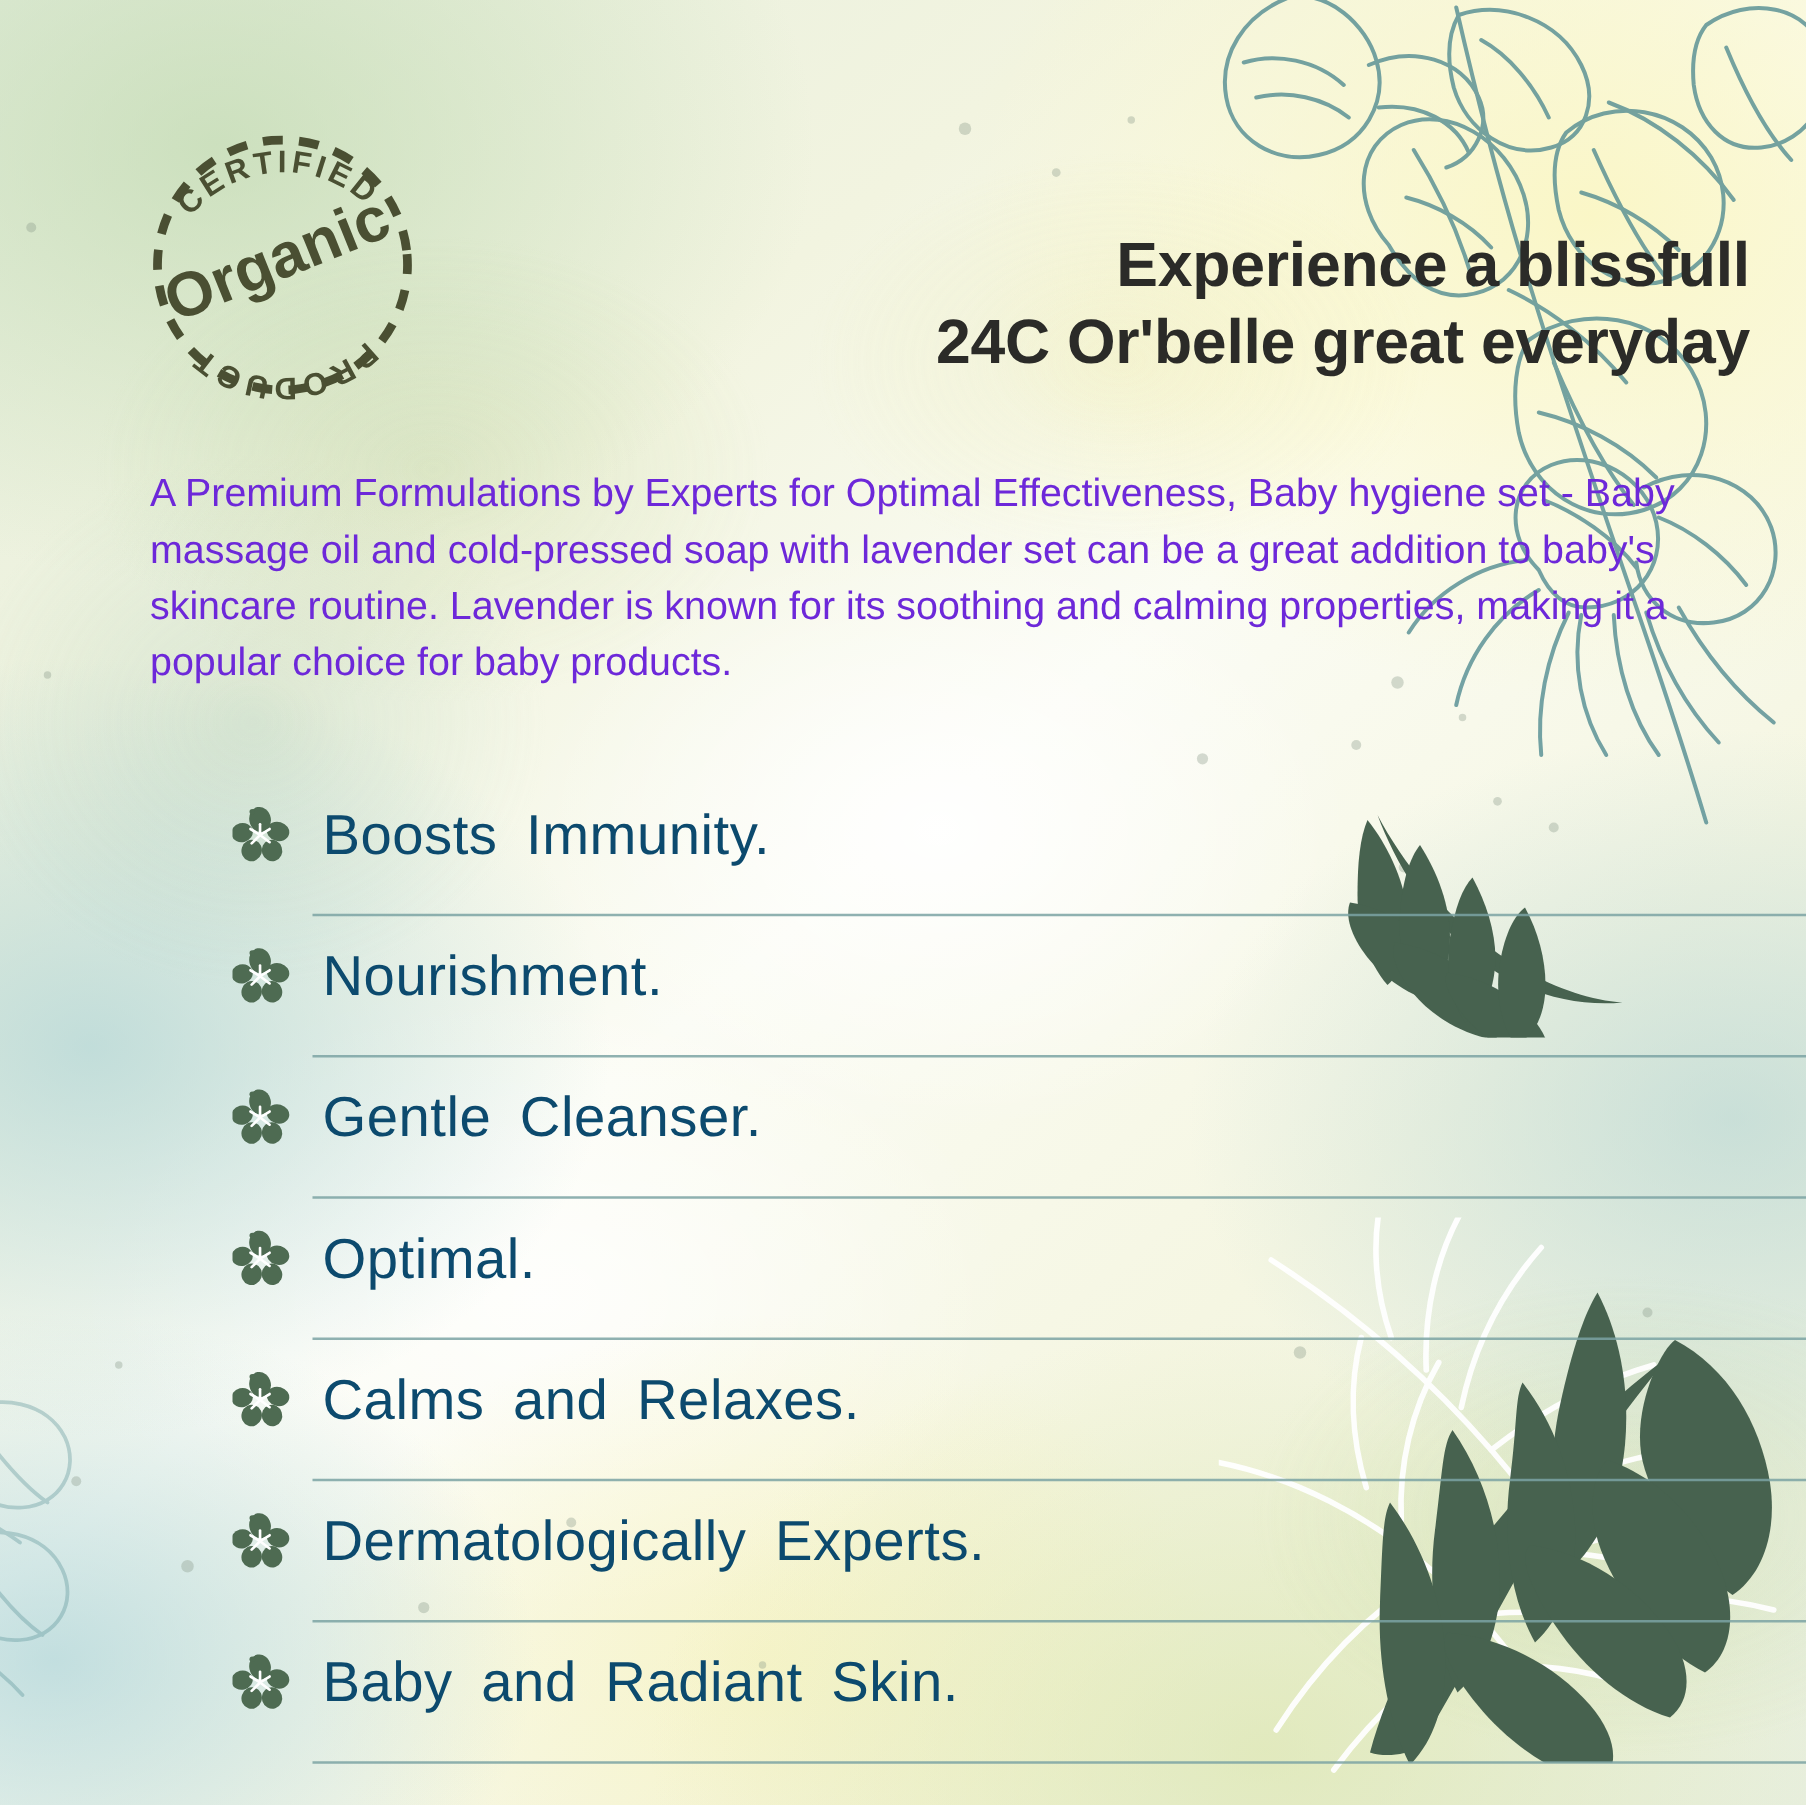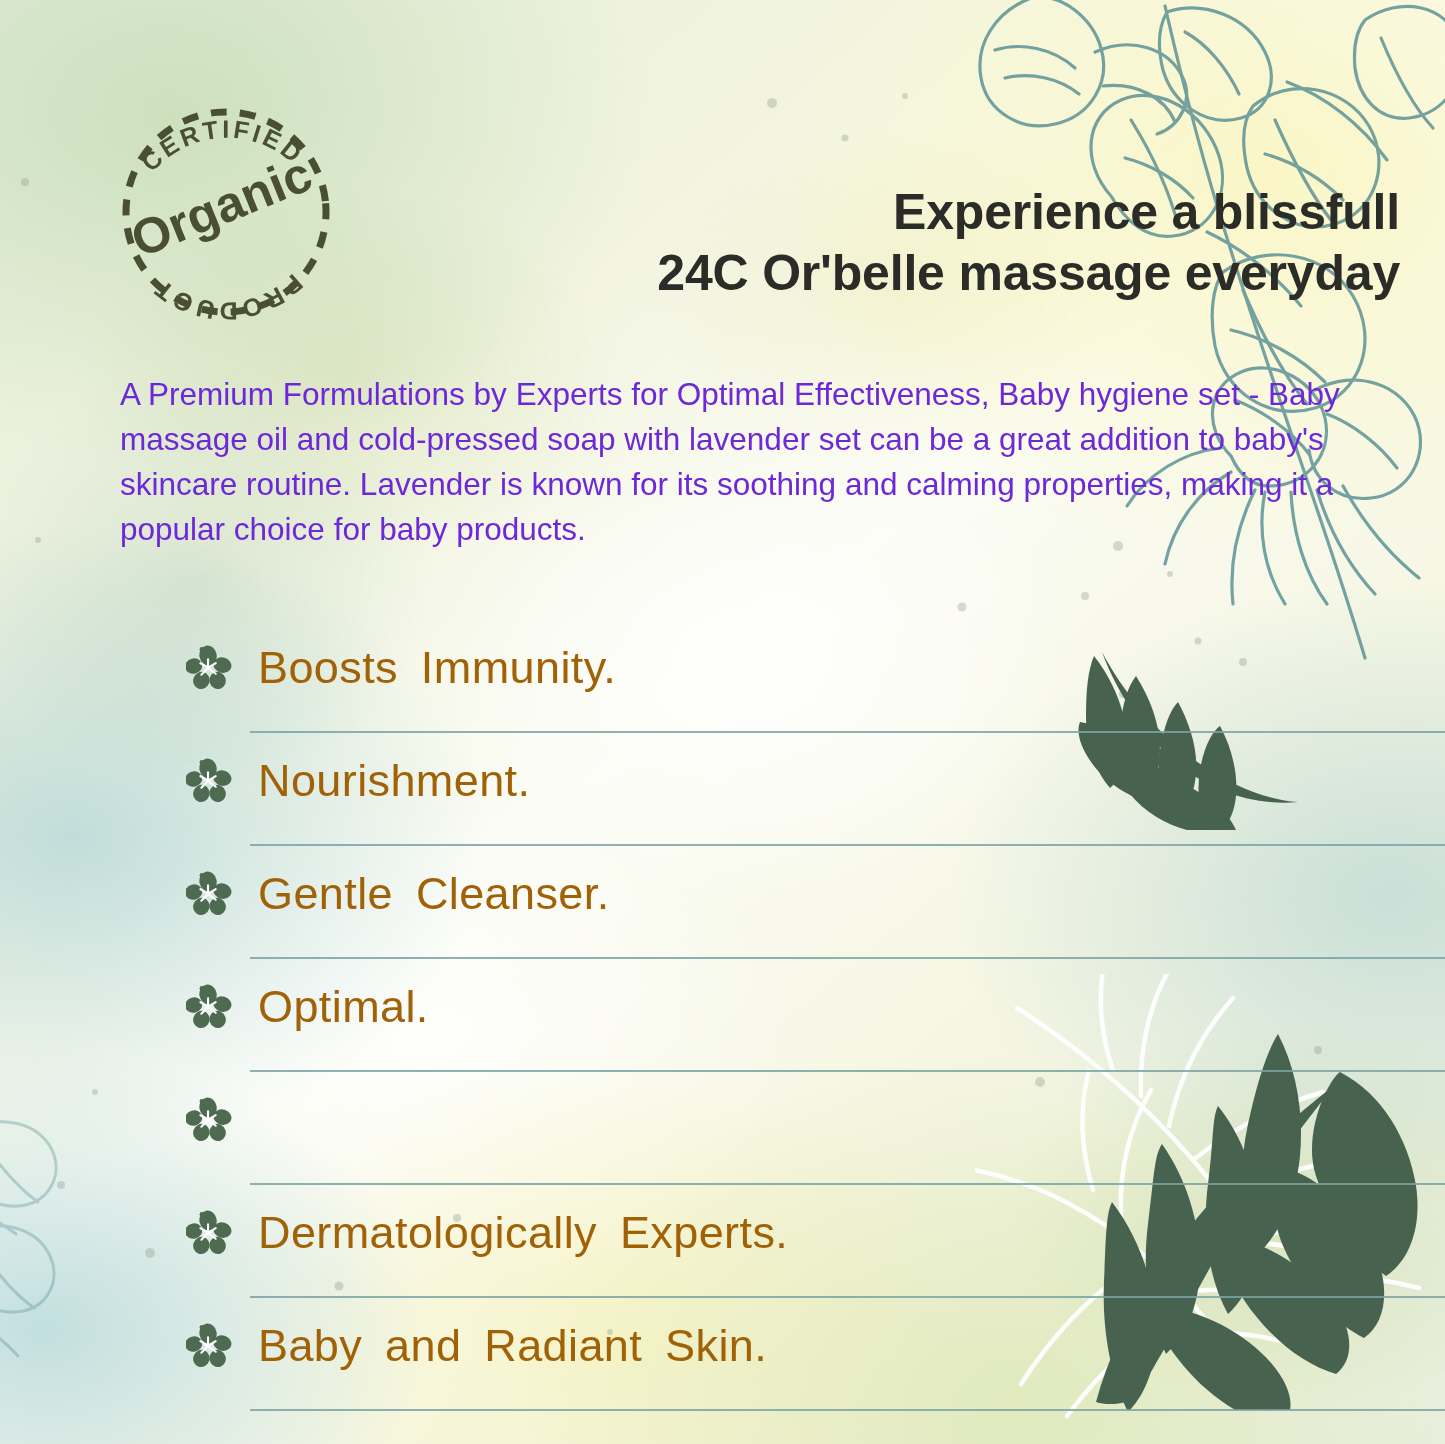--- a/index.html
+++ b/index.html
@@ -86,21 +86,21 @@
     left: 186px;
     top: 0;
     height: 96px;
     display: flex;
     align-items: center;
     gap: 26px;
   }
   .bullet-flower { display: block; width: 46px; height: 46px; flex: none; }
   .benefit-label {
     font-size: 45px;
-    color: #a16207;
+    color: #0c4a6e;
     letter-spacing: 0.4px;
     word-spacing: 10px;
     white-space: nowrap;
   }
   .benefit-rule {
     position: absolute;
     left: 250px;
     right: 0;
     bottom: 0;
     height: 2px;
@@ -267,21 +267,21 @@
       <textPath href="#arcTop" startOffset="50%" text-anchor="middle">CERTIFIED</textPath>
     </text>
     <text font-family="'Liberation Sans', sans-serif" font-size="25" font-weight="700" letter-spacing="3.2" fill="#4a4f32">
       <textPath href="#arcBottom" startOffset="50%" text-anchor="middle">PRODUCT</textPath>
     </text>
     <text x="118" y="131" transform="rotate(-22 118 126)" font-family="'Liberation Sans', sans-serif" font-size="50" font-weight="700" text-anchor="middle" fill="#4a4f32">Organic</text>
   </svg>
 
   <h1 id="heading" style="color: rgb(43, 43, 40);">
     <span>Experience a blissfull</span><br>
-    <span>24C Or'belle massage everyday</span>
+    <span>24C Or'belle great everyday</span>
   </h1>
 
   <p id="paragraph" style="color: #6d28d9;">A Premium Formulations by Experts for Optimal Effectiveness, Baby hygiene set - Baby massage oil and cold-pressed soap with lavender set can be a great addition to baby's skincare routine. Lavender is known for its soothing and calming properties, making it a popular choice for baby products.</p>
 
   <div id="benefits">
 
     <div class="benefit-row">
       <div class="benefit-inner">
         <svg class="bullet-flower" viewBox="0 0 48 48">
           <g fill="#4e6b52">
@@ -389,20 +389,21 @@
             <circle cx="16.5" cy="4.5" r="2.3"></circle>
           </g>
           <g stroke="#ffffff" stroke-width="2.2" stroke-linecap="round">
             <line x1="23" y1="24" x2="23" y2="15"></line>
             <line x1="23" y1="24" x2="31" y2="19"></line>
             <line x1="23" y1="24" x2="31" y2="30"></line>
             <line x1="23" y1="24" x2="16" y2="31"></line>
             <line x1="23" y1="24" x2="15" y2="19"></line>
           </g>
         </svg>
+        <span class="benefit-label">Calms  and  Relaxes.</span>
       </div>
       <div class="benefit-rule" style="background: rgb(123, 163, 163);"></div>
     </div>
 
     <div class="benefit-row">
       <div class="benefit-inner">
         <svg class="bullet-flower" viewBox="0 0 48 48">
           <g fill="#4e6b52">
             <ellipse cx="23" cy="11" rx="9" ry="10.5" transform="rotate(-12 23 11)"></ellipse>
             <ellipse cx="38" cy="21" rx="9.5" ry="8" transform="rotate(16 38 21)"></ellipse>

